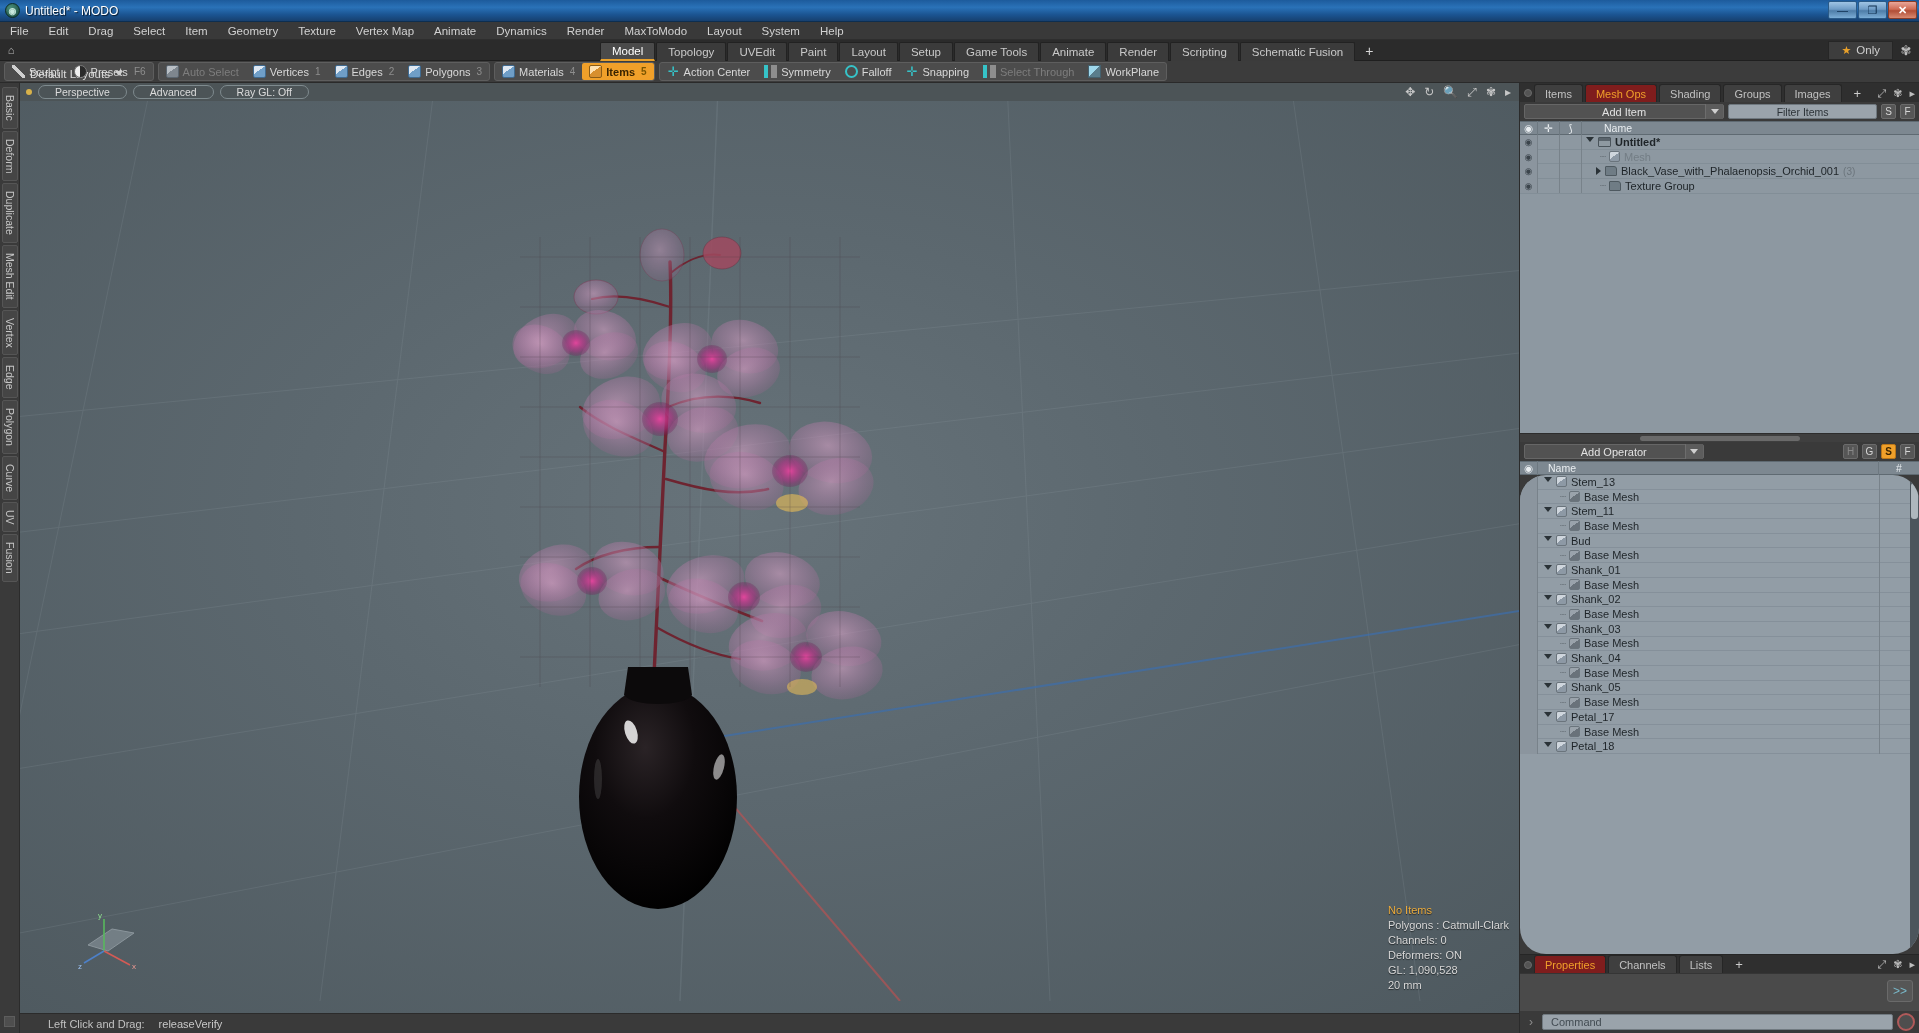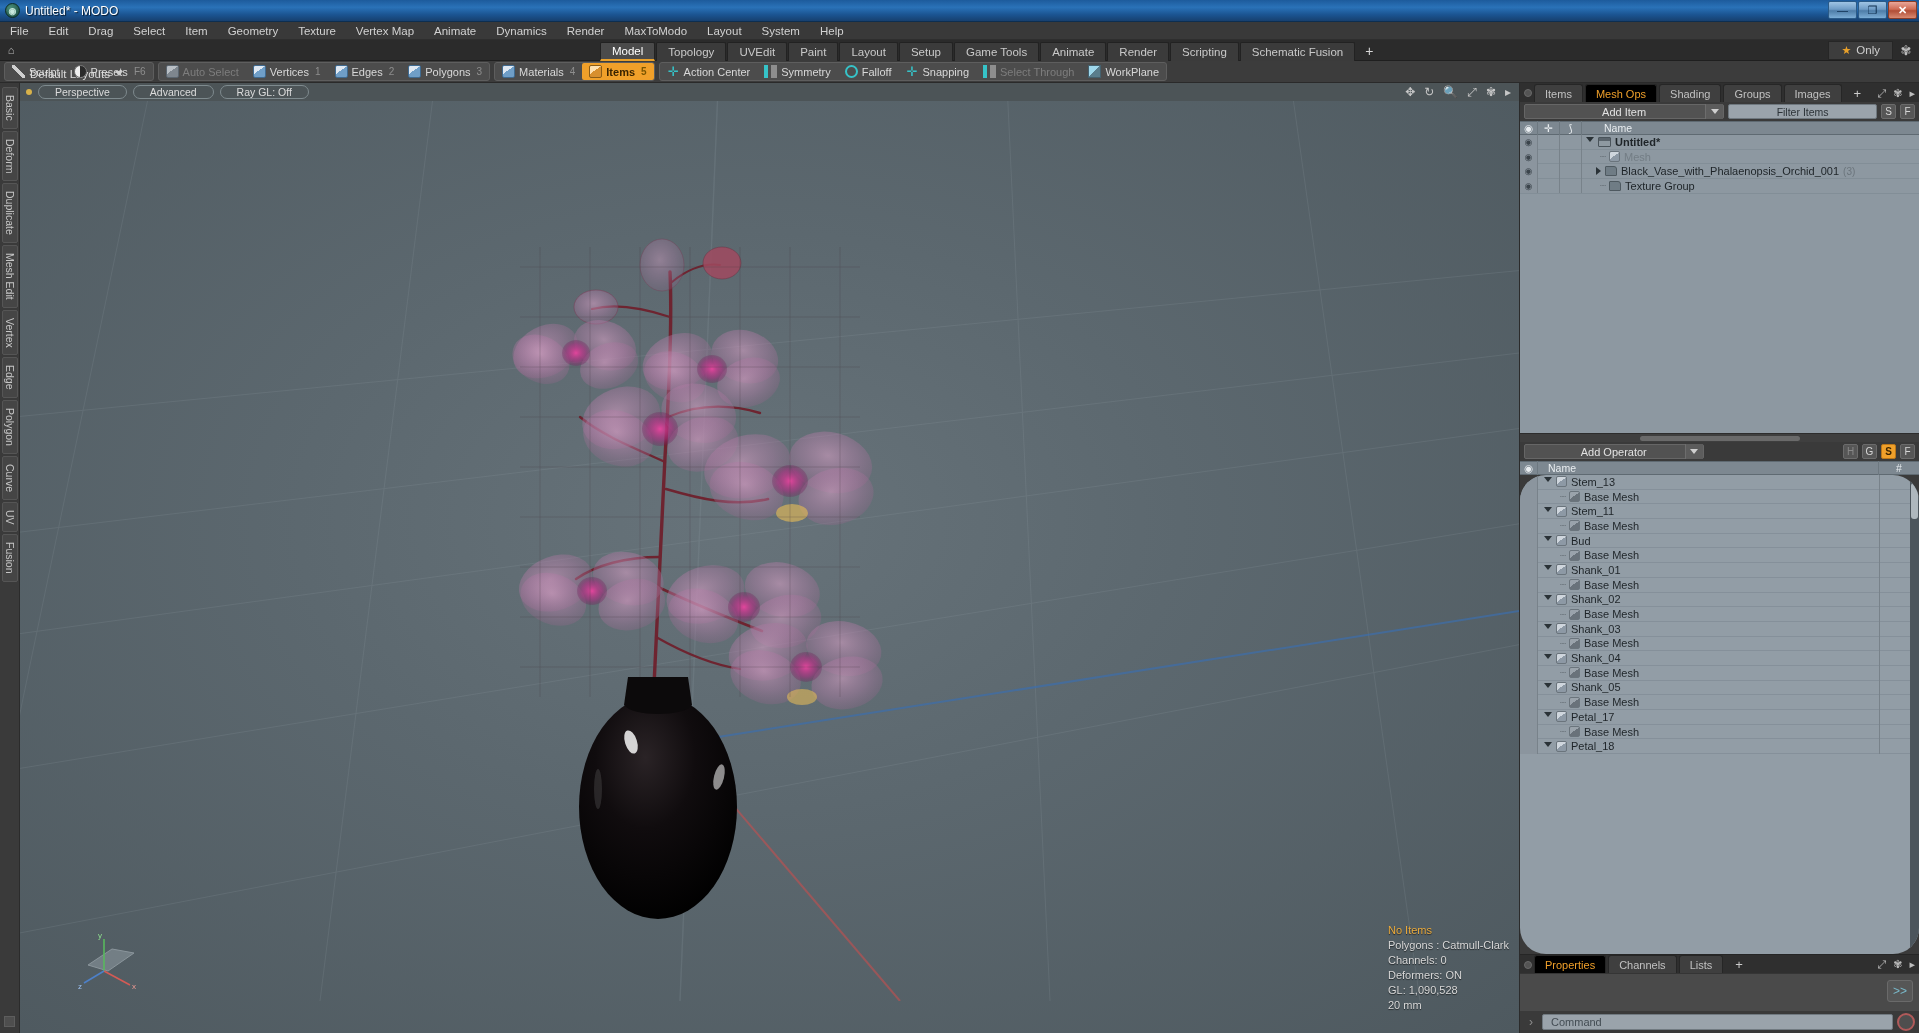--- a/index.html
+++ b/index.html
@@ -171,21 +171,21 @@
   .panel-tabs {
     height: 19px; flex: 0 0 19px; background: #2f2f2f;
     display: flex; align-items: flex-end; position: relative; padding-left: 14px;
   }
   .pcircle { position:absolute; left:4px; top:6px; width:8px; height:8px; border-radius:50%; background:#545454; border:1px solid #6a6a6a; }
   .ptab {
     height: 18px; padding: 0 10px; display: flex; align-items: center;
     font-size: 11px; color: #c1c1c1; background: #3f3f3f;
     border: 1px solid #262626; border-bottom: none; border-radius: 3px 3px 0 0; margin-right: 2px;
   }
-  .ptab.active { background: #000000; color: #f0a02a; }
+  .ptab.active { background: #7f1d1d; color: #f0a02a; }
   .ptab.plus { background: transparent; border: none; color: #ccc; font-size: 13px; }
   .ptab-right { position:absolute; right: 4px; bottom: 2px; display: flex; align-items:center; gap: 7px; color:#bdbdbd; font-size: 11px; }
 
   .addrow {
     height: 19px; flex: 0 0 19px; display: flex; align-items: center; gap: 4px;
     padding: 2px 4px; background: #3a3a3a;
   }
   .btn-add {
     flex: 1.35; height: 15px; background: #525252; border: 1px solid #666;
     border-radius: 2px; color: #e2e2e2; font-size: 11px;
@@ -582,20 +582,24 @@
           <polygon points="10,40 34,24 56,28 30,46" fill="#8e9aa1" opacity="0.55" stroke="#b9c3c9" stroke-width="1"></polygon>
           <line x1="26" y1="46" x2="26" y2="14" stroke="#59b85e" stroke-width="1.6"></line>
           <text x="20" y="13" fill="#8fe08f" font-size="8" font-family="Liberation Sans, sans-serif">y</text>
           <line x1="26" y1="46" x2="52" y2="60" stroke="#d45b55" stroke-width="1.6"></line>
           <text x="54" y="64" fill="#f09a92" font-size="8" font-family="Liberation Sans, sans-serif">x</text>
           <line x1="26" y1="46" x2="6" y2="58" stroke="#4d80c8" stroke-width="1.6"></line>
           <text x="0" y="64" fill="#9cc0ef" font-size="8" font-family="Liberation Sans, sans-serif">z</text>
         </svg>
       </div>
 
+      <div class="statusbar">
+        <span>Left Click and Drag:</span>
+        <span class="cmd">releaseVerify</span>
+      </div>
     </div>
 
     <div class="rightpanel">
 
       <div class="panel-tabs">
         <span class="pcircle"></span>
         <div class="ptab">Items</div>
         <div class="ptab active">Mesh Ops</div>
         <div class="ptab">Shading</div>
         <div class="ptab">Groups</div>

